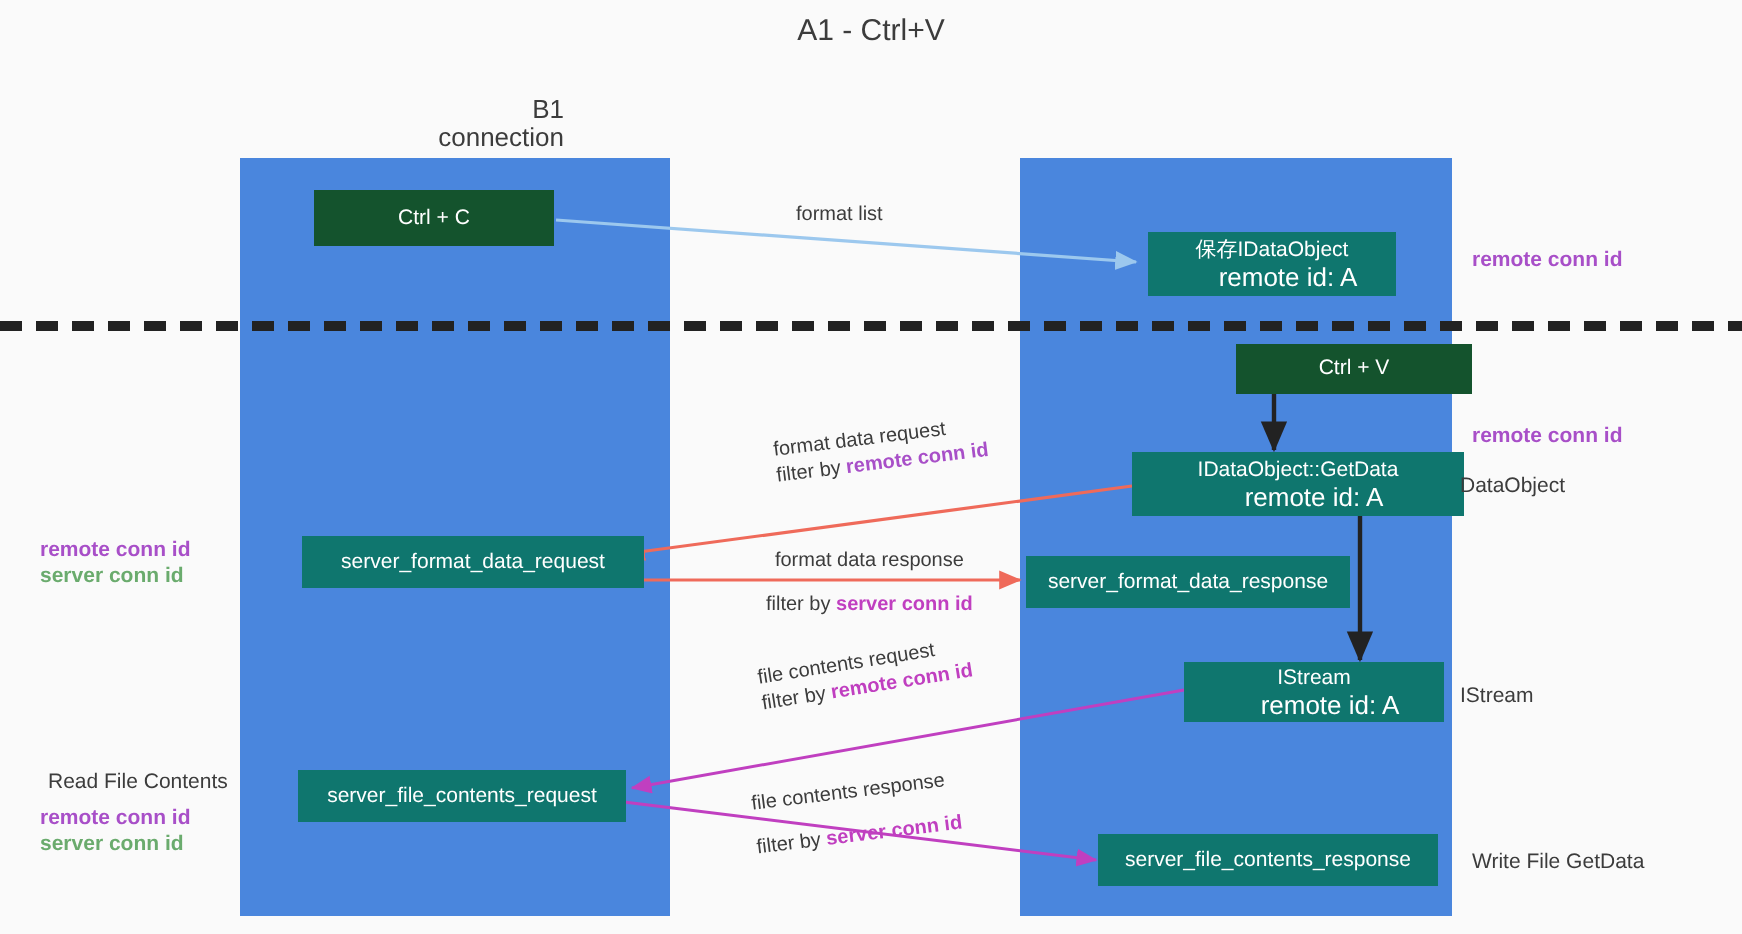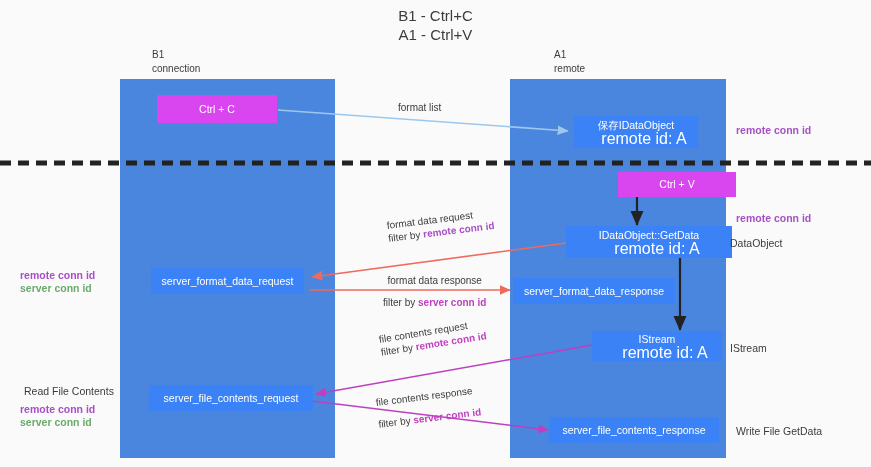--- a/index.html
+++ b/index.html
@@ -13,36 +13,36 @@
   #stage{position:absolute;left:0;top:0;width:871px;height:467px;}
 
   
   .title{
     position:absolute;left:0;top:6px;width:871px;
     text-align:center;color:#3c3c3c;font-size:15px;line-height:19px;
   }
 
   
   .lane-head{
-    position:absolute;text-align:left;color:#3c3c3c;
-    font-size:10px;line-height:14px;
+    position:absolute;text-align:right;color:#3c3c3c;
+    font-size:13px;line-height:14px;
   }
 
   
   .lane{position:absolute;background:#4a86dd;}
 
   
   .node{
     position:absolute;box-sizing:border-box;
     display:flex;flex-direction:column;align-items:center;justify-content:center;
     color:#ffffff;font-size:10.5px;line-height:13px;text-align:center;
   }
-  .node.green{background:#d946ef;}
-  .node.orange{background:#3b82f6;}
-  .node .l2{font-size:16px;padding-left:16px;}
+  .node.green{background:#14532d;}
+  .node.orange{background:#0f766e;}
+  .node .l2{font-size:13px;padding-left:16px;}
 
   
   .ann{position:absolute;font-size:10.5px;line-height:14px;white-space:nowrap;}
   .ann.plain{color:#3c3c3c;}
   .purple{color:#a84fc8;font-weight:bold;}
   .green-t{color:#6aab6d;font-weight:bold;}
   .magenta{color:#c03fc0;font-weight:bold;}
 
   
   .elabel{
@@ -52,31 +52,26 @@
 
   
   svg.overlay{position:absolute;left:0;top:0;width:871px;height:467px;pointer-events:none;}
 </style>
 </head>
 <body>
 
 <div id="stage">
 
   <div class="title">
-    <div>B1 - Ctrl+C</div>
     <div>A1 - Ctrl+V</div>
   </div>
 
   <div class="lane-head" style="left:152px;top:48px;width:130px;">
     <div>B1</div>
     <div>connection</div>
-  </div>
-  <div class="lane-head" style="left:554px;top:48px;width:130px;">
-    <div>A1</div>
-    <div>remote</div>
   </div>
 
   <div class="lane" style="left:120px;top:79px;width:215px;height:379px;"></div>
   <div class="lane" style="left:510px;top:79px;width:216px;height:379px;"></div>
 
   <svg class="overlay" viewBox="0 0 871 467">
     <defs>
       <marker id="ah-blue" markerWidth="8" markerHeight="8" refX="6.5" refY="3" orient="auto">
         <path d="M0,0 L7,3 L0,6 z" fill="#9cc8ee"></path>
       </marker>
@@ -119,21 +114,21 @@
 
   <div class="node green" style="left:578px;top:172px;width:118px;height:25px;margin-left:40px;">
     <div>Ctrl + V</div>
   </div>
 
   <div class="node orange" style="left:566px;top:226px;width:166px;height:32px;">
     <div>IDataObject::GetData</div>
     <div class="l2">remote id: A</div>
   </div>
 
-  <div class="node orange" style="left:151px;top:268px;width:153px;height:26px;">
+  <div class="node orange" style="left:151px;top:268px;width:171px;height:26px;">
     <div>server_format_data_request</div>
   </div>
 
   <div class="node orange" style="left:513px;top:278px;width:162px;height:26px;">
     <div>server_format_data_response</div>
   </div>
 
   <div class="node orange" style="left:592px;top:331px;width:130px;height:30px;">
     <div>IStream</div>
     <div class="l2">remote id: A</div>

